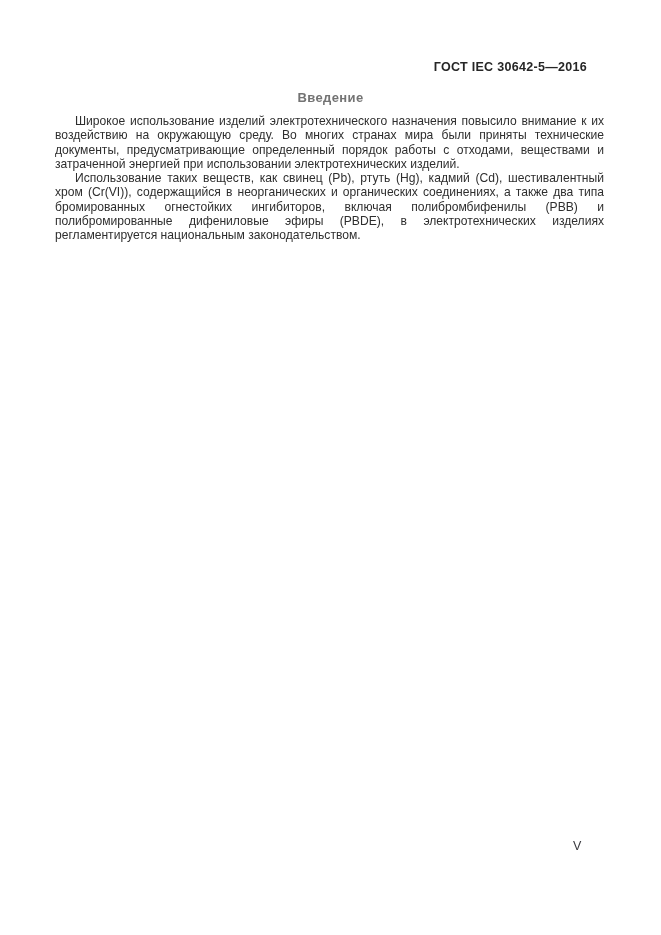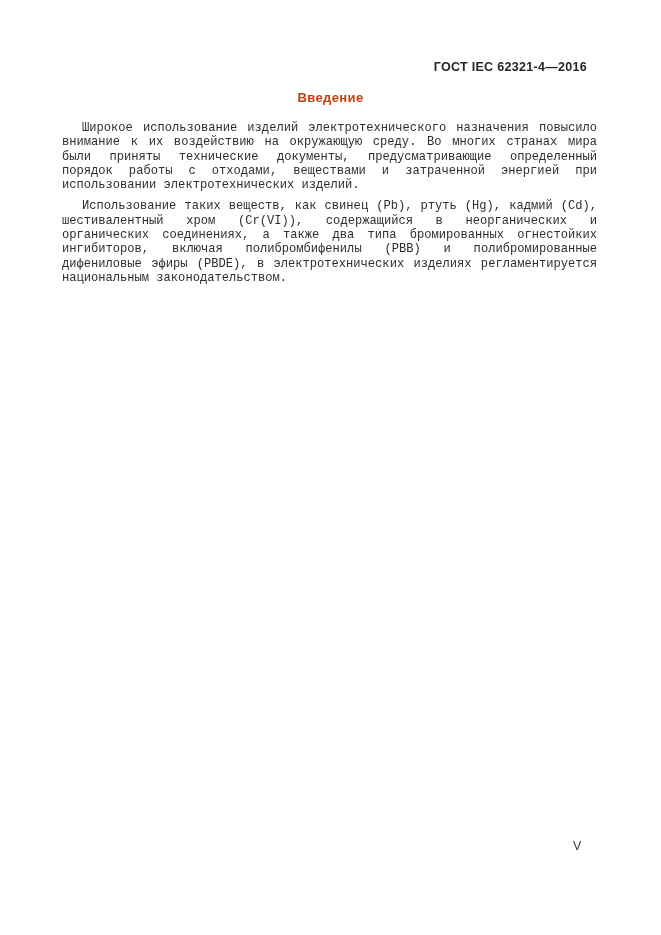--- a/index.html
+++ b/index.html
@@ -32,52 +32,51 @@
   }
   .doc-title {
     position: absolute;
     top: 90px;
     left: 0;
     width: 661px;
     text-align: center;
     font-weight: bold;
     font-size: 13px;
     letter-spacing: 0.4px;
-    color: #c2410c;
+    color: #737373;
   }
   .body-text {
     position: absolute;
     top: 114px;
     left: 55px;
     width: 549px;
     font-size: 12.1px;
     line-height: 14.3px;
     text-align: justify;
     color: #2e2e2e;
   }
   .body-text p {
-    margin: 7px;
+    margin: 0;
     padding: 0;
     text-indent: 20px;
-    font-family: Liberation Mono, monospace;
   }
   .page-number {
     position: absolute;
     top: 839px;
     left: 573px;
     font-size: 12.5px;
     color: #3a3a3f;
   }
 </style>
 </head>
 <body>
 
 <div class="page">
 
-  <div class="doc-header">ГОСТ IEC 62321-4—2016</div>
+  <div class="doc-header">ГОСТ IEC 30642-5—2016</div>
 
   <div class="doc-title">Введение</div>
 
   <div class="body-text">
     <p>Широкое использование изделий электротехнического назначения повысило внимание к их воздействию на окружающую среду. Во многих странах мира были приняты технические документы, предусматривающие определенный порядок работы с отходами, веществами и затраченной энергией при использовании электротехнических изделий.</p>
     <p>Использование таких веществ, как свинец (Pb), ртуть (Hg), кадмий (Cd), шестивалентный хром (Cr(VI)), содержащийся в неорганических и органических соединениях, а также два типа бромированных огнестойких ингибиторов, включая полибромбифенилы (PBB) и полибромированные дифениловые эфиры (PBDE), в электротехнических изделиях регламентируется национальным законодательством.</p>
   </div>
 
   <div class="page-number">V</div>
 

